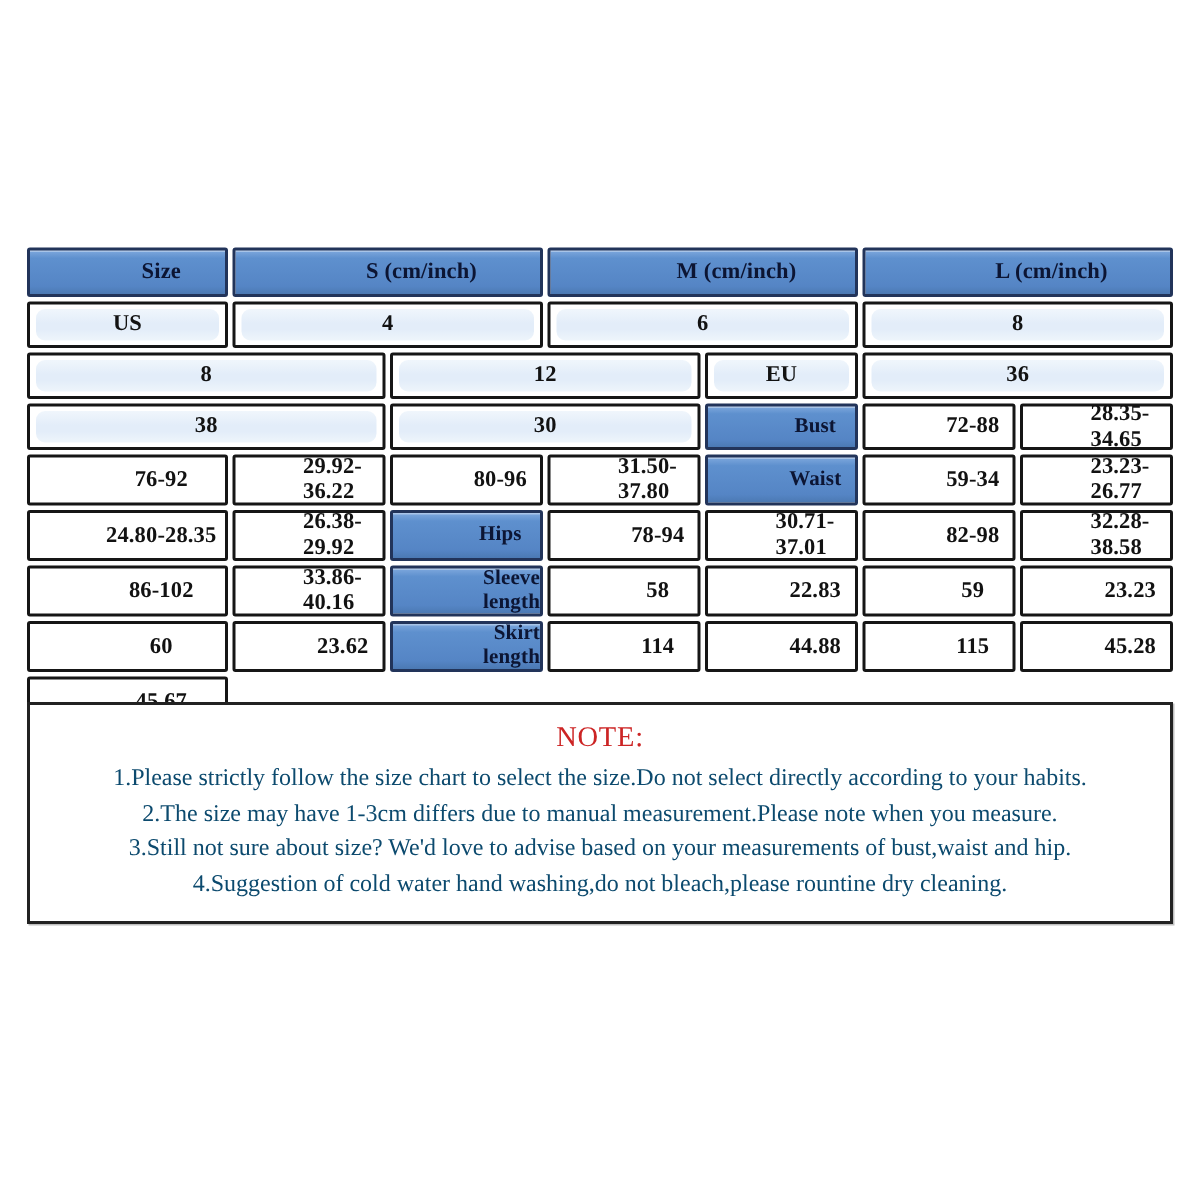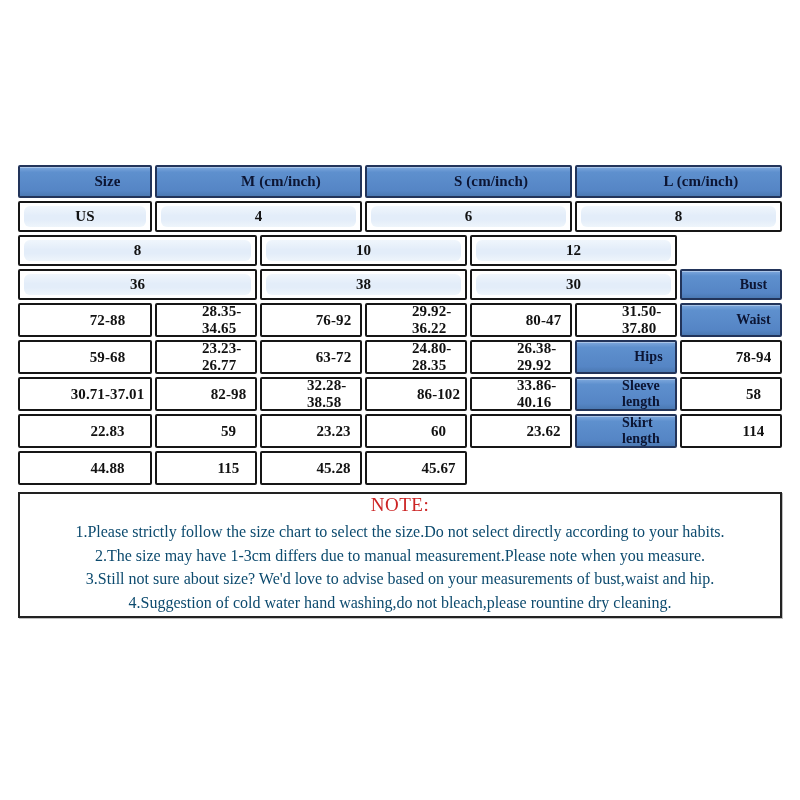--- a/index.html
+++ b/index.html
@@ -36,21 +36,21 @@
   .span2 { grid-column: span 2; }
 
   
   .blue {
     background: linear-gradient(180deg, #7ea8dd 0%, #5e90ce 18%, #5585c5 82%, #4b79b3 100%);
     border: 2px solid #22345a;
     color: #0c1533;
     font-size: 15px;
     box-shadow: inset 0 1px 0 rgba(255,255,255,0.35);
   }
-  .mlabel { font-size: 14px; }
+  .mlabel { font-size: 14px; text-align: right; }
 
   
   .light {
     background: #ffffff;
     border: 2px solid #161616;
     padding: 3px 4px;
   }
   .pill {
     flex: 1;
     align-self: stretch;
@@ -68,26 +68,27 @@
     background: #ffffff;
     border: 2px solid #161616;
     color: #121212;
     font-size: 15px;
   }
 
   
   .note-box {
     position: absolute;
     left: 18px;
-    top: 492px;
+    top: 468px;
     width: 764px;
-    height: 126px;
+    height: 148px;
     border: 2px solid #222222;
     background: #ffffff;
     text-align: center;
+    padding-top: 11px;
     box-shadow: 1px 1px 0 rgba(0,0,0,0.25);
   }
   .note-heading {
     font-size: 19px;
     color: #cc2424;
     letter-spacing: 0.5px;
     margin-bottom: 4px;
   }
   .note-line {
     font-size: 16px;
@@ -97,69 +98,68 @@
   }
 </style>
 </head>
 <body>
 
 <div class="sheet">
 
   <div class="chart-table">
 
     <div class="cell blue">Size</div>
+    <div class="cell blue span2">S (cm/inch)</div>
     <div class="cell blue span2">M (cm/inch)</div>
-    <div class="cell blue span2">S (cm/inch)</div>
     <div class="cell blue span2">L (cm/inch)</div>
 
     <div class="cell light">
         <span class="pill">US</span>
       </div>
     <div class="cell light span2">
         <span class="pill">4</span>
       </div>
     <div class="cell light span2">
         <span class="pill">6</span>
       </div>
     <div class="cell light span2">
         <span class="pill">8</span>
       </div>
 
     <div class="cell light span2">
         <span class="pill">8</span>
       </div>
     <div class="cell light span2">
-        <span class="pill">10</span>
-      </div>
-    <div class="cell light span2">
         <span class="pill">12</span>
       </div>
 
+    <div class="cell light">
+        <span class="pill">EU</span>
+      </div>
     <div class="cell light span2">
         <span class="pill">36</span>
       </div>
     <div class="cell light span2">
         <span class="pill">38</span>
       </div>
     <div class="cell light span2">
         <span class="pill">30</span>
       </div>
 
     <div class="cell blue mlabel">Bust</div>
     <div class="cell white">72-88</div>
     <div class="cell white">28.35-34.65</div>
     <div class="cell white">76-92</div>
     <div class="cell white">29.92-36.22</div>
-    <div class="cell white">80-47</div>
+    <div class="cell white">80-96</div>
     <div class="cell white">31.50-37.80</div>
 
     <div class="cell blue mlabel">Waist</div>
-    <div class="cell white">59-68</div>
+    <div class="cell white">59-34</div>
     <div class="cell white">23.23-26.77</div>
-    <div class="cell white">63-72</div>
     <div class="cell white">24.80-28.35</div>
     <div class="cell white">26.38-29.92</div>
 
     <div class="cell blue mlabel">Hips</div>
     <div class="cell white">78-94</div>
     <div class="cell white">30.71-37.01</div>
     <div class="cell white">82-98</div>
     <div class="cell white">32.28-38.58</div>
     <div class="cell white">86-102</div>
     <div class="cell white">33.86-40.16</div>

